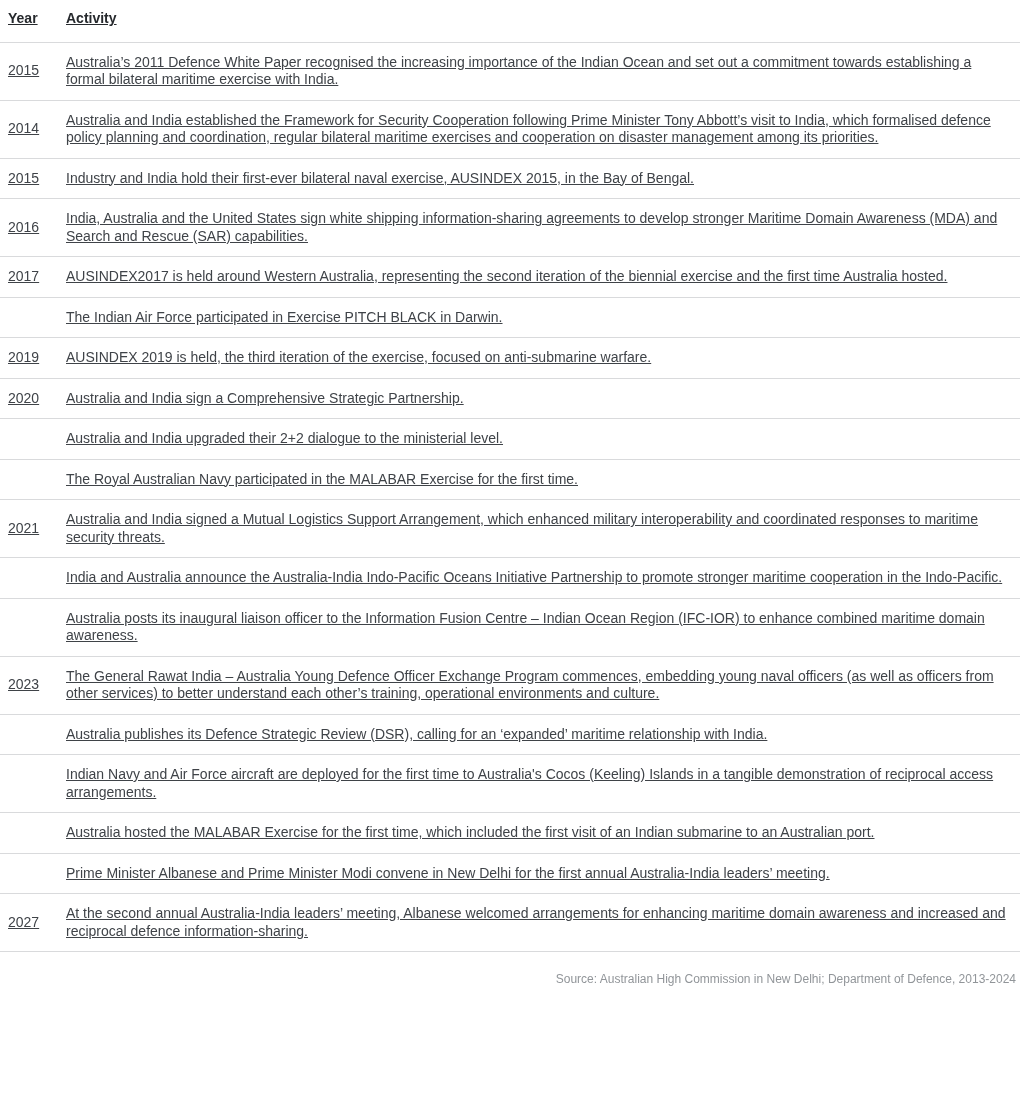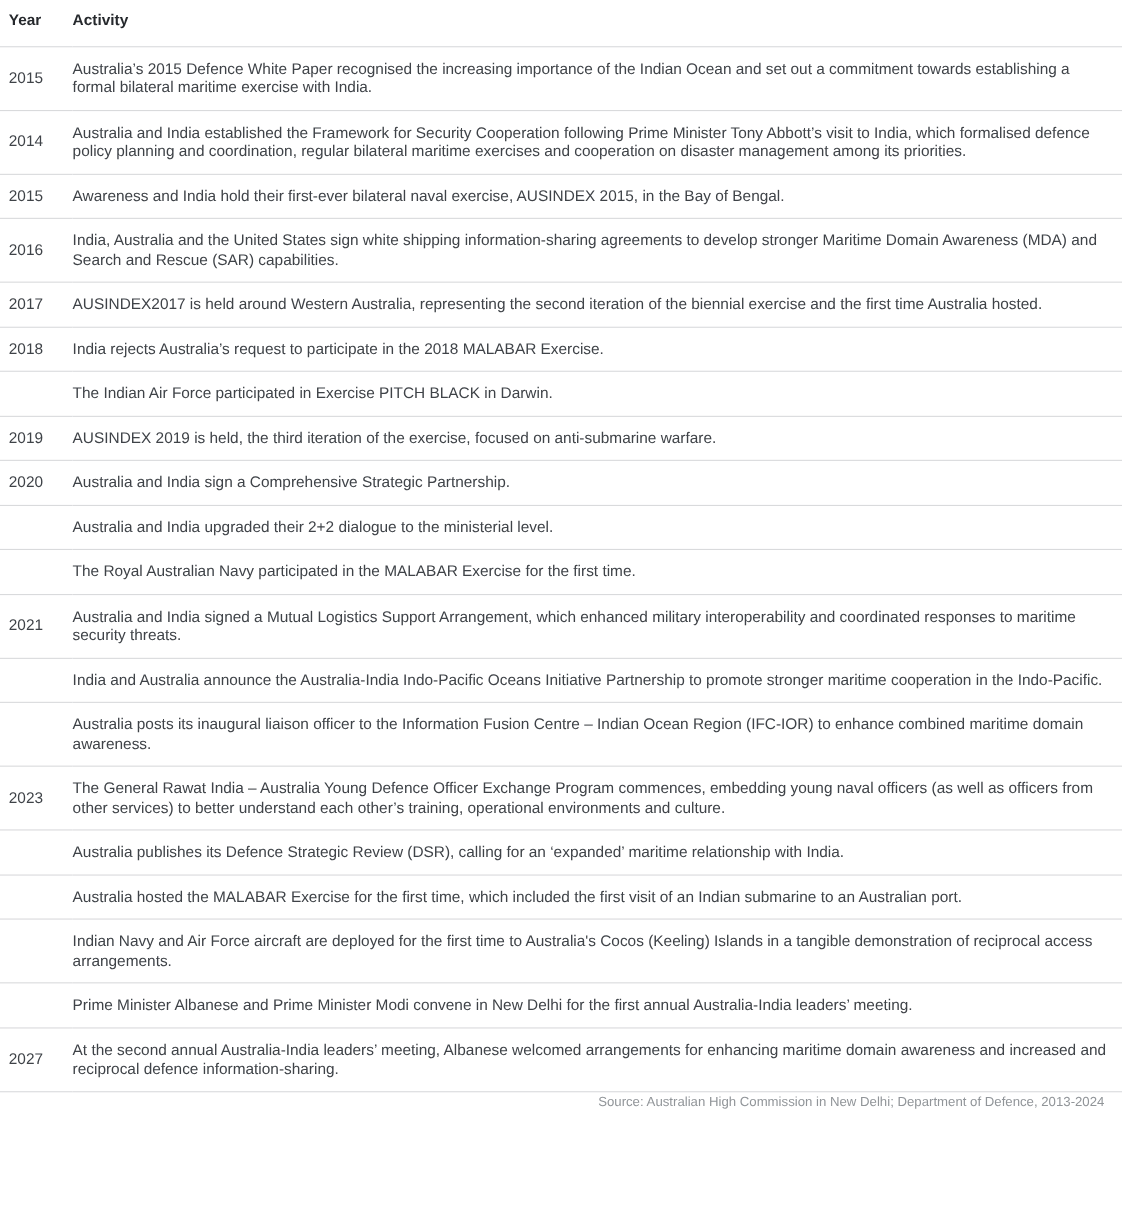--- a/index.html
+++ b/index.html
@@ -14,79 +14,76 @@
   table.timeline {
     width: 100%;
     border-collapse: collapse;
     table-layout: fixed;
   }
   th, td {
     text-align: left;
     vertical-align: middle;
     font-size: 14px;
     line-height: 17.5px;
+    text-decoration: underline;
   }
   th {
     font-weight: 700;
     color: #26292d;
     padding: 10px 0 14px 0;
     border-bottom: 1px solid #d9dadc;
   }
   th.year-col { width: 66px; padding-left: 8px; }
   td {
     border-bottom: 1px solid #d9dadc;
     padding: 11px 0;
     color: #3f4348;
   }
   td.year-cell { padding-left: 8px; }
   td.activity-cell { padding-right: 10px; }
   .source-note {
-    margin-top: 1px;
-    padding-right: 16px;
+    margin-top: 20px;
+    padding-right: 4px;
     text-align: right;
     font-size: 12px;
     line-height: 15px;
     color: #919599;
   }
 </style>
 </head>
 <body>
 
 <div class="page">
   <table class="timeline">
     <thead>
       <tr>
         <th class="year-col">Year</th>
         <th>Activity</th>
       </tr>
     </thead>
     <tbody id="table-body">
         <tr>
           <td class="year-cell">2015</td>
-          <td class="activity-cell">Australia’s 2015 Defence White Paper recognised the increasing importance of the Indian Ocean and set out a commitment towards establishing a formal bilateral maritime exercise with India.</td>
+          <td class="activity-cell">Australia’s 2011 Defence White Paper recognised the increasing importance of the Indian Ocean and set out a commitment towards establishing a formal bilateral maritime exercise with India.</td>
         </tr>
         <tr>
           <td class="year-cell">2014</td>
           <td class="activity-cell">Australia and India established the Framework for Security Cooperation following Prime Minister Tony Abbott’s visit to India, which formalised defence policy planning and coordination, regular bilateral maritime exercises and cooperation on disaster management among its priorities.</td>
         </tr>
         <tr>
           <td class="year-cell">2015</td>
-          <td class="activity-cell">Awareness and India hold their first-ever bilateral naval exercise, AUSINDEX 2015, in the Bay of Bengal.</td>
+          <td class="activity-cell">Industry and India hold their first-ever bilateral naval exercise, AUSINDEX 2015, in the Bay of Bengal.</td>
         </tr>
         <tr>
           <td class="year-cell">2016</td>
           <td class="activity-cell">India, Australia and the United States sign white shipping information-sharing agreements to develop stronger Maritime Domain Awareness (MDA) and Search and Rescue (SAR) capabilities.</td>
         </tr>
         <tr>
           <td class="year-cell">2017</td>
           <td class="activity-cell">AUSINDEX2017 is held around Western Australia, representing the second iteration of the biennial exercise and the first time Australia hosted.</td>
-        </tr>
-        <tr>
-          <td class="year-cell">2018</td>
-          <td class="activity-cell">India rejects Australia’s request to participate in the 2018 MALABAR Exercise.</td>
         </tr>
         <tr>
           <td class="year-cell"></td>
           <td class="activity-cell">The Indian Air Force participated in Exercise PITCH BLACK in Darwin.</td>
         </tr>
         <tr>
           <td class="year-cell">2019</td>
           <td class="activity-cell">AUSINDEX 2019 is held, the third iteration of the exercise, focused on anti-submarine warfare.</td>
         </tr>
         <tr>
@@ -116,25 +113,25 @@
         <tr>
           <td class="year-cell">2023</td>
           <td class="activity-cell">The General Rawat India – Australia Young Defence Officer Exchange Program commences, embedding young naval officers (as well as officers from other services) to better understand each other’s training, operational environments and culture.</td>
         </tr>
         <tr>
           <td class="year-cell"></td>
           <td class="activity-cell">Australia publishes its Defence Strategic Review (DSR), calling for an ‘expanded’ maritime relationship with India.</td>
         </tr>
         <tr>
           <td class="year-cell"></td>
-          <td class="activity-cell">Australia hosted the MALABAR Exercise for the first time, which included the first visit of an Indian submarine to an Australian port.</td>
+          <td class="activity-cell">Indian Navy and Air Force aircraft are deployed for the first time to Australia's Cocos (Keeling) Islands in a tangible demonstration of reciprocal access arrangements.</td>
         </tr>
         <tr>
           <td class="year-cell"></td>
-          <td class="activity-cell">Indian Navy and Air Force aircraft are deployed for the first time to Australia's Cocos (Keeling) Islands in a tangible demonstration of reciprocal access arrangements.</td>
+          <td class="activity-cell">Australia hosted the MALABAR Exercise for the first time, which included the first visit of an Indian submarine to an Australian port.</td>
         </tr>
         <tr>
           <td class="year-cell"></td>
           <td class="activity-cell">Prime Minister Albanese and Prime Minister Modi convene in New Delhi for the first annual Australia-India leaders’ meeting.</td>
         </tr>
         <tr>
           <td class="year-cell">2027</td>
           <td class="activity-cell">At the second annual Australia-India leaders’ meeting, Albanese welcomed arrangements for enhancing maritime domain awareness and increased and reciprocal defence information-sharing.</td>
         </tr>
       </tbody>

